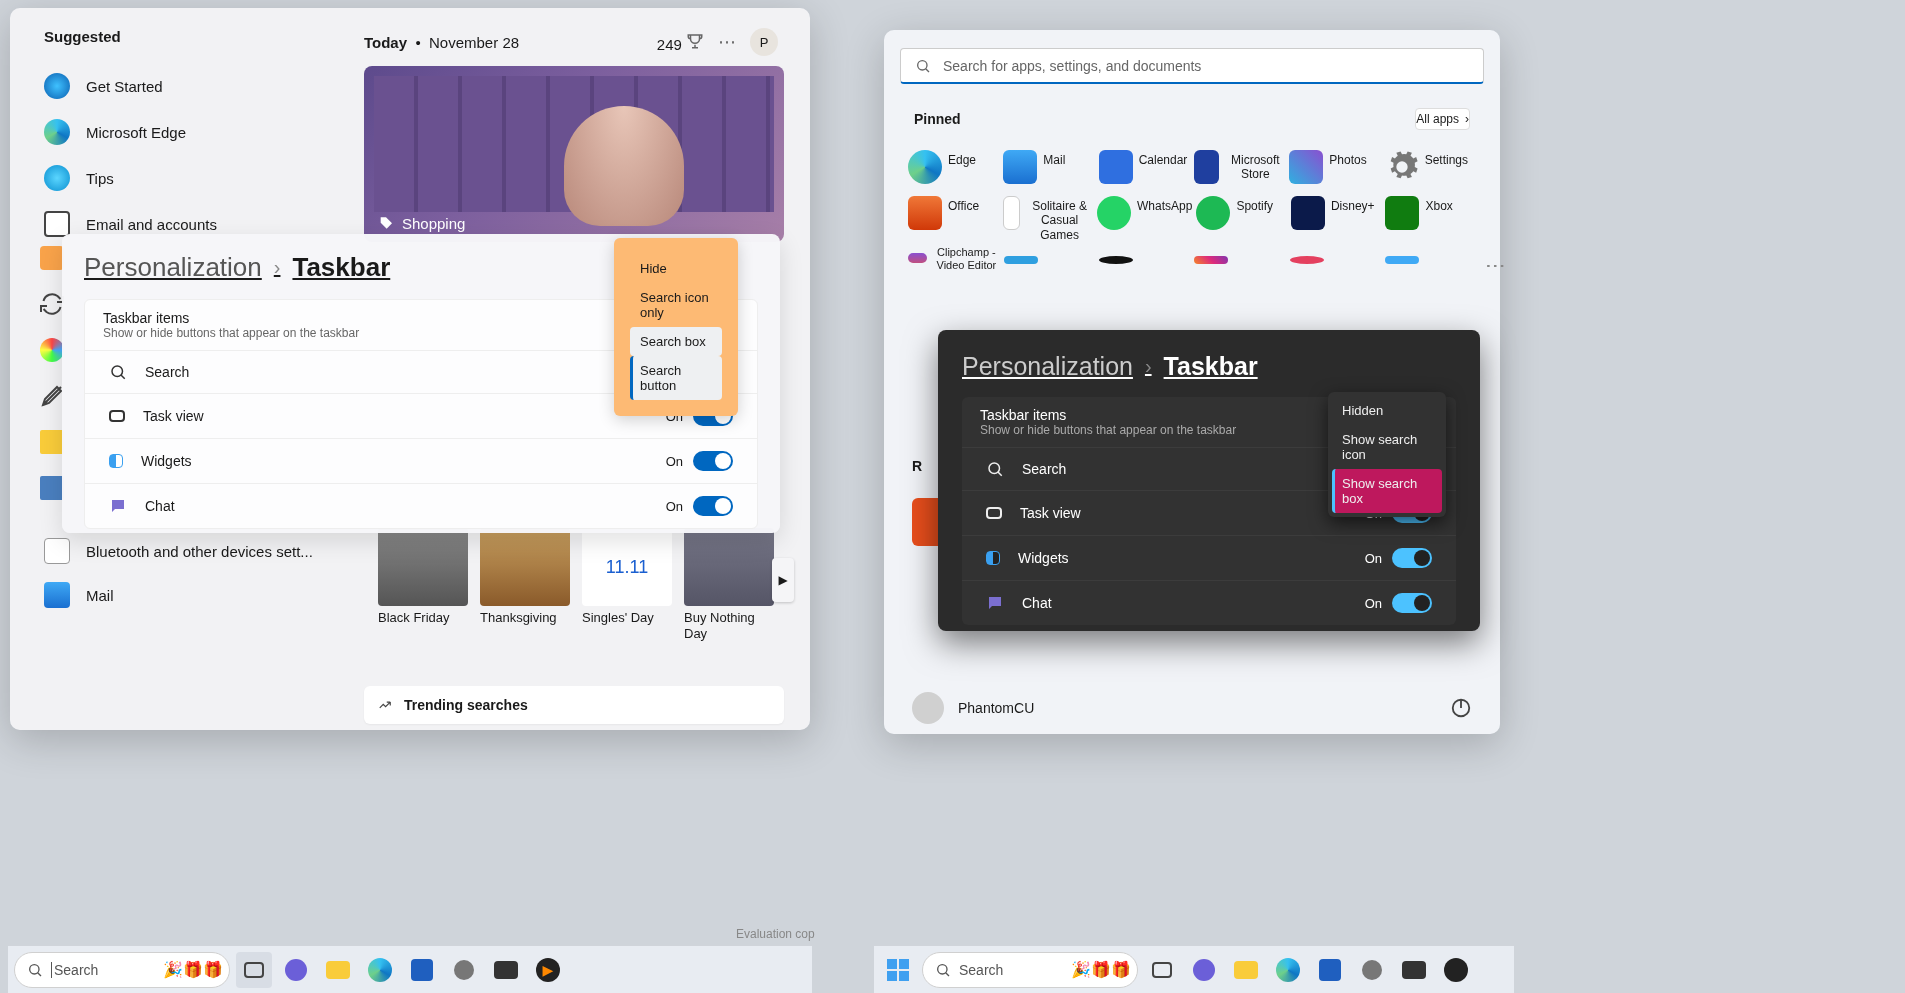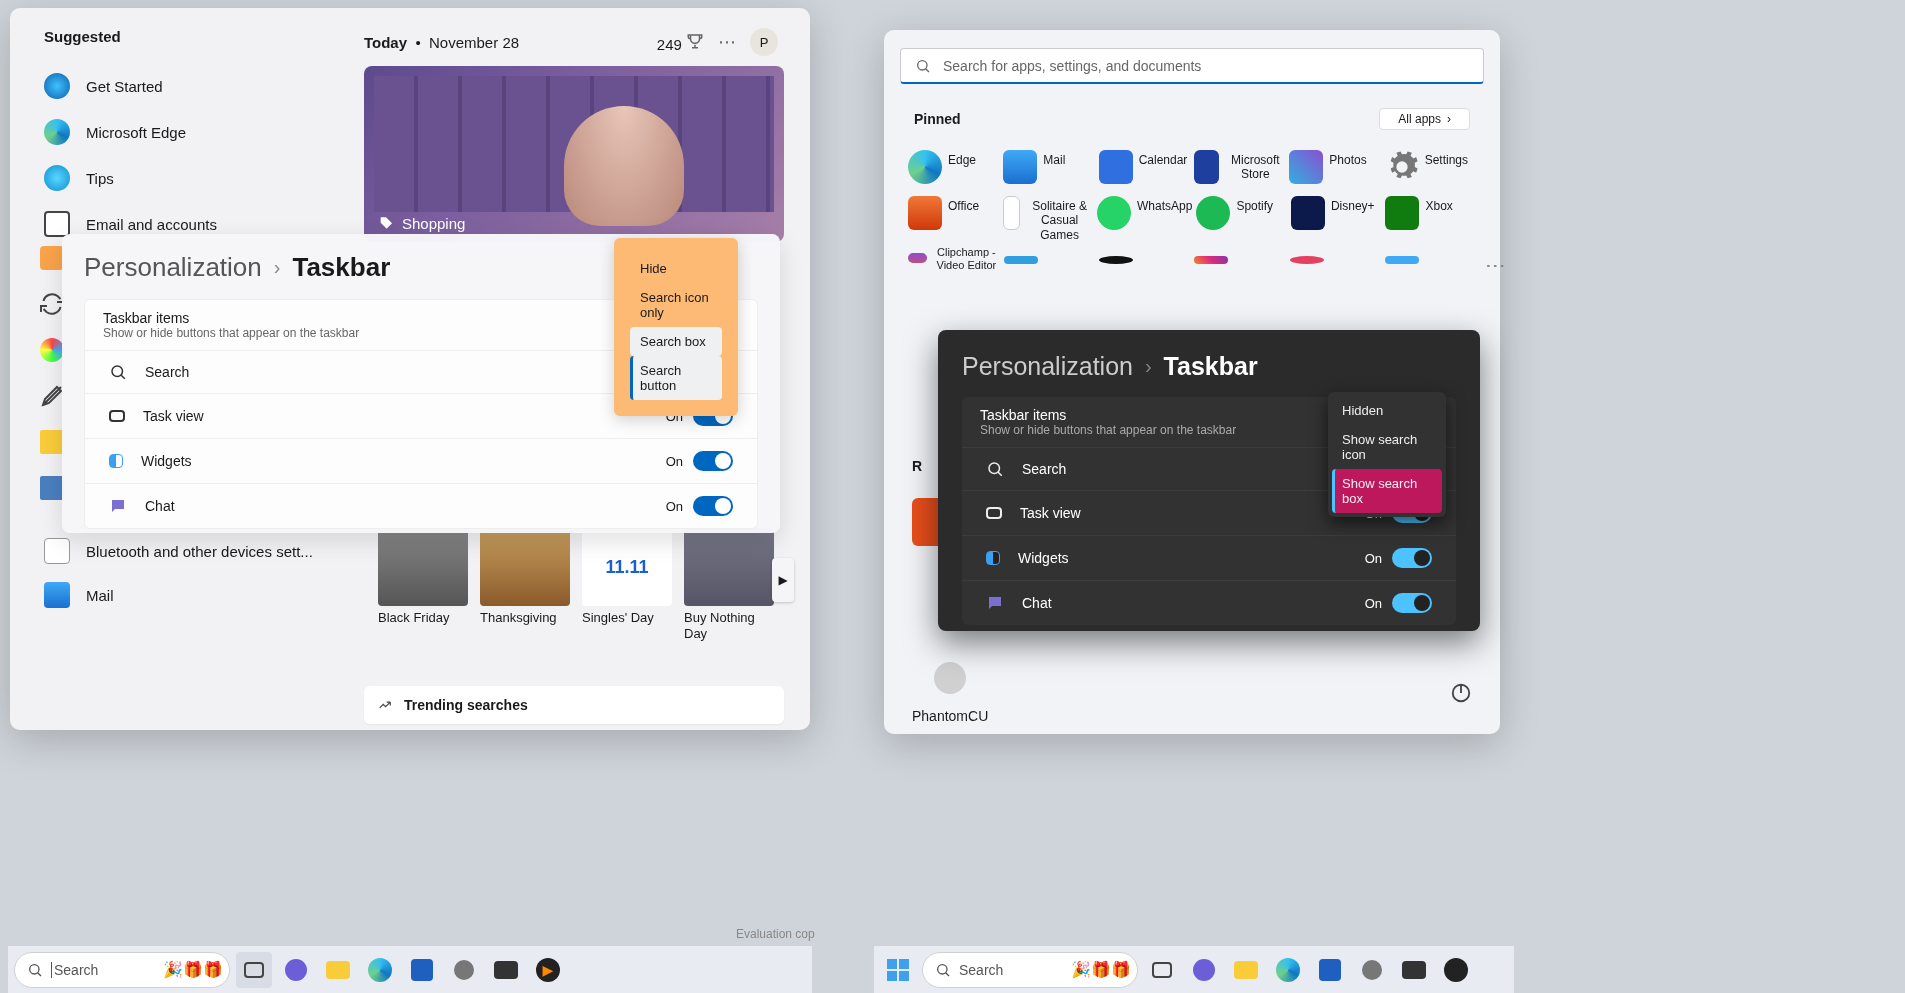--- a/index.html
+++ b/index.html
@@ -20,21 +20,21 @@
 .hero-label { position:absolute; left:14px; bottom:10px; color:#fff; font-size:15px; display:flex; gap:8px; align-items:center; }
 .thumbs { position:absolute; left:368px; top:520px; width:410px; display:flex; gap:12px; }
 .thumb { width:90px; }
 .thumb-img { width:90px; height:78px; background:#999; border-radius:4px; margin-bottom:4px; }
 .thumb-cap { font-size:13px; line-height:1.2; }
 .thumbs-next { position:absolute; right:-6px; top:30px; width:22px; height:44px; background:#f5f5f7; border-radius:4px; display:flex; align-items:center; justify-content:center; font-size:12px; box-shadow:0 1px 3px rgba(0,0,0,.2); }
 .trending { position:absolute; left:354px; top:678px; width:420px; height:38px; background:#fff; border-radius:6px; display:flex; align-items:center; gap:12px; padding:0 14px; font-size:14px; box-shadow:0 1px 2px rgba(0,0,0,.05); }
 
 
 .settings-light { position:absolute; left:62px; top:234px; width:718px; background:rgba(246,246,249,0.98); border-radius:8px; box-shadow:0 8px 24px rgba(0,0,0,.12); padding:18px 22px 4px; }
-.crumb { font-size:26px; display:flex; align-items:center; gap:12px; margin-bottom:16px; }
+.crumb { font-size:26px; display:flex; align-items:center; gap:12px; margin-bottom:16px;text-decoration:underline; }
 .crumb .sep { color:#888; font-size:20px; }
 .card-light { background:#fdfdfe; border-radius:6px; border:1px solid #eee; }
 .card-head { padding:10px 18px; display:flex; justify-content:space-between; align-items:center; }
 .card-head-txt .t { font-size:14px; } .card-head-txt .s { font-size:12px; color:#666; }
 .row { display:flex; align-items:center; justify-content:space-between; padding:12px 24px; border-top:1px solid #eee; }
 .row-left { display:flex; align-items:center; gap:18px; }
 .row-ico { width:18px; height:18px; }
 .row-right { display:flex; align-items:center; gap:10px; font-size:13px; }
 .toggle { width:40px; height:20px; border-radius:10px; background:#0067c0; position:relative; }
 .toggle::after { content:""; position:absolute; right:2px; top:2px; width:16px; height:16px; background:#fff; border-radius:50%; }
@@ -44,27 +44,27 @@
 .dd-item.sel { border-left:3px solid #0067c0; background:#eef0f2; padding-left:7px; }
 
 
 .left-rail { position:absolute; left:40px; top:246px; width:24px; }
 .left-rail div { width:24px; height:24px; margin-bottom:22px; }
 
 
 .right-panel { position:absolute; left:884px; top:30px; width:616px; height:704px; background:rgba(242,244,249,0.95); border-radius:10px; box-shadow:0 10px 40px rgba(0,0,0,.2); padding:18px 16px; }
 .r-search { height:36px; background:#fff; border:1px solid #ccc; border-bottom:2px solid #0067c0; border-radius:4px; display:flex; align-items:center; padding:0 14px; gap:12px; color:#666; }
 .r-pinned-head { display:flex; justify-content:space-between; align-items:center; margin:24px 14px 14px; }
-.r-allapps { background:#fff; border:1px solid #ddd; border-radius:4px; padding:3px 18px; font-size:12px; display:flex; gap:6px; align-items:center; }
+.r-allapps { background:#fff; border:1px solid #ddd; border-radius:4px; padding:3px 0; font-size:12px; display:flex; gap:6px; align-items:center; }
 .r-grid { display:grid; grid-template-columns:repeat(6,1fr); gap:4px 4px; padding:0 8px; }
 .r-app { display:flex; align-items:center; gap:6px; padding:6px 0; }
 .r-app-ico { width:34px; height:34px; border-radius:6px; }
 .r-app-lab { font-size:12px; text-align:center; line-height:1.2; height:28px; }
 .r-user-row { position:absolute; bottom:10px; left:28px; right:28px; display:flex; justify-content:space-between; align-items:center; }
-.r-user { display:flex; align-items:center; gap:14px;flex-direction:column; }
+.r-user { display:flex; align-items:center; gap:14px; }
 .r-user-av { width:32px; height:32px; border-radius:50%; background:#d0d0d0; }
 .r-power { width:22px; height:22px; }
 
 
 .settings-dark { position:absolute; left:938px; top:330px; width:542px; background:#2b2b2b; border-radius:8px; box-shadow:0 12px 32px rgba(0,0,0,.5); padding:22px 24px 6px; color:#fff; }
 .settings-dark .crumb { color:#fff; font-size:25px; }
 .card-dark { background:#323232; border-radius:6px; }
 .card-dark .card-head-txt .s { color:#aaa; }
 .card-dark .row { border-top:1px solid #3c3c3c; }
 .toggle-dark { width:40px; height:20px; border-radius:10px; background:#4cc2ff; position:relative; }
@@ -147,21 +147,21 @@
   <div class="thumbs">
     <div class="thumb">
         <div class="thumb-img" style="background:linear-gradient(#888,#555)"></div>
         <div class="thumb-cap">Black Friday</div>
       </div>
     <div class="thumb">
         <div class="thumb-img" style="background:linear-gradient(#c9a060,#8a5a2a)"></div>
         <div class="thumb-cap">Thanksgiving</div>
       </div>
     <div class="thumb">
-        <div class="thumb-img" style="background:#fff;display:flex;align-items:center;justify-content:center;color:#1a5fd0;font-weight:bold;font-size:18px">11.11</div>
+        <div class="thumb-img" style="background:#fff;display:flex;align-items:center;justify-content:center;color:#1a5fd0;font-weight:normal;font-size:18px">11.11</div>
         <div class="thumb-cap">Singles' Day</div>
       </div>
     <div class="thumb">
         <div class="thumb-img" style="background:linear-gradient(#778,#556)"></div>
         <div class="thumb-cap">Buy Nothing Day</div>
       </div>
     <div class="thumbs-next">▶</div>
   </div>
 
   <div class="trending">

